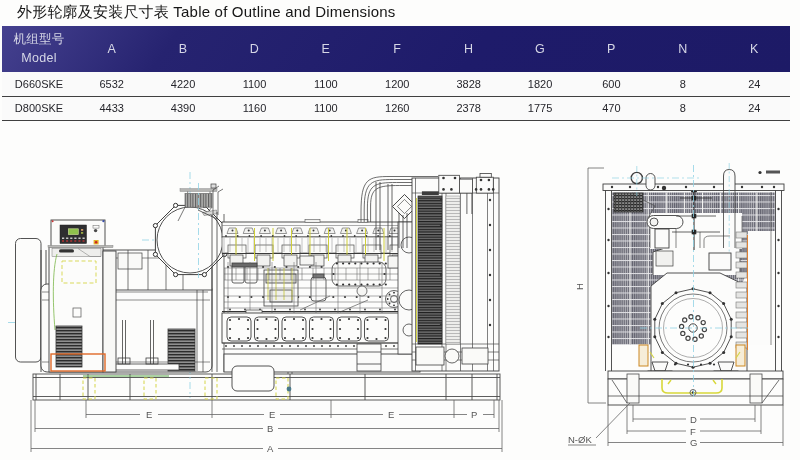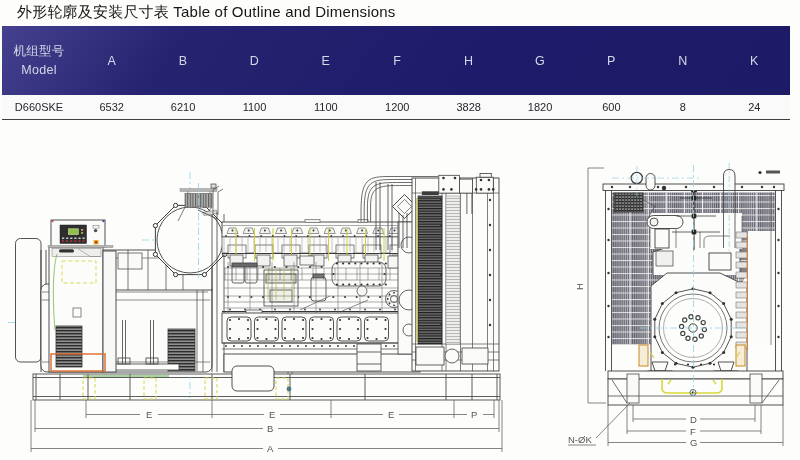--- a/index.html
+++ b/index.html
@@ -1,20 +1,20 @@
 <!DOCTYPE html>
 <html><head>
 <meta charset="utf-8">
 <style>
 html,body{margin:0;padding:0;}
 body{width:800px;height:460px;background:#fdfdfc;font-family:"Liberation Sans",sans-serif;position:relative;overflow:hidden;}
 .title{position:absolute;left:17px;top:3px;font-size:15px;color:#161616;letter-spacing:0.2px;}
 table.dim{position:absolute;left:2px;top:26px;width:788px;border-collapse:collapse;table-layout:fixed;}
 table.dim th,table.dim td{padding:0;text-align:center;font-weight:normal;}
-thead tr{height:69px;letter-spacing:0.3px;background:linear-gradient(125deg,#45418f 0%,#262370 22%,#1e1b6a 60%,#1d1a66 100%);color:#d6d7e6;font-size:12.5px;}
+thead tr{height:46px;letter-spacing:0.3px;background:linear-gradient(125deg,#45418f 0%,#262370 22%,#1e1b6a 60%,#1d1a66 100%);color:#d6d7e6;font-size:12.5px;}
 td{font-size:11px;color:#26262c;}
 tbody tr{height:24px;background:#fafafa;border-bottom:1px solid #404040;}
 .mcol{line-height:1.5;}
 svg.draw{position:absolute;left:0;top:140px;}
 </style>
 </head>
 <body>
 
 <div class="title">外形轮廓及安装尺寸表 Table of Outline and Dimensions</div>
 
@@ -45,31 +45,44 @@
         <th>P</th>
         <th>N</th>
         <th>K</th>
       </tr>
     </thead>
 <tbody>
 
 <tr>
         <td>D660SKE</td>
         <td>6532</td>
-        <td>6210</td>
+        <td>4220</td>
         <td>1100</td>
         <td>1100</td>
         <td>1200</td>
         <td>3828</td>
         <td>1820</td>
         <td>600</td>
         <td>8</td>
         <td>24</td>
       </tr>
 
+<tr>
+        <td>D800SKE</td>
+        <td>4433</td>
+        <td>4390</td>
+        <td>1160</td>
+        <td>1100</td>
+        <td>1260</td>
+        <td>2378</td>
+        <td>1775</td>
+        <td>470</td>
+        <td>8</td>
+        <td>24</td>
+      </tr>
 </tbody>
 </table>
 
 <svg class="draw" width="800" height="320" viewBox="0 140 800 320">
 <defs>
 <pattern id="pDark" width="2.6" height="2.6" patternUnits="userSpaceOnUse">
 <rect width="2.6" height="2.6" fill="#707070"></rect>
         <rect width="2.6" height="1.2" fill="#1e1e1e"></rect>
 </pattern>
 <pattern id="pDarkG" width="3" height="3" patternUnits="userSpaceOnUse">

